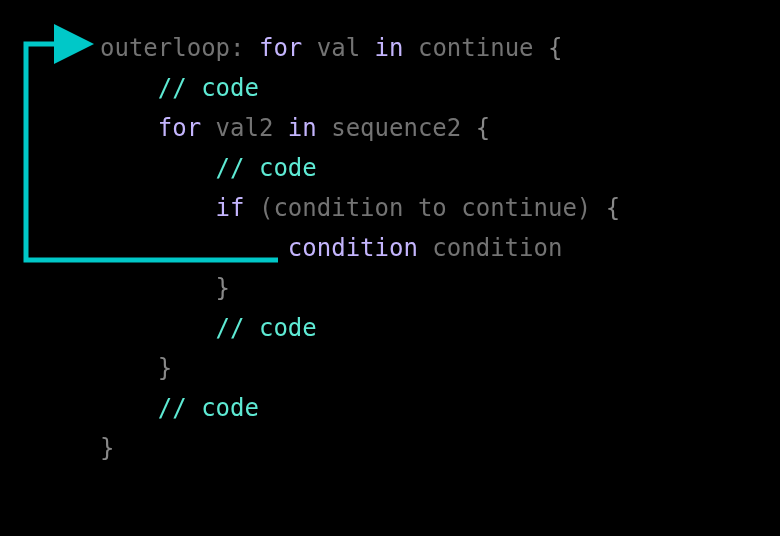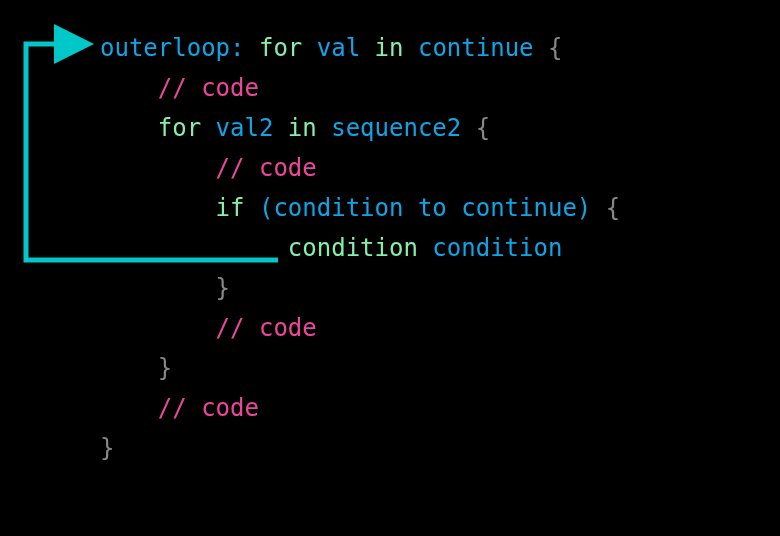--- a/index.html
+++ b/index.html
@@ -19,23 +19,23 @@
     line-height: 40px;
   }
   pre.code {
     position: absolute;
     left: 100px;
     top: 28px;
     margin: 0;
     white-space: pre;
     color: #888;
   }
-  .tok-muted   { color: #0ea5e9; }
-  .tok-keyword { color: #86efac; } 
-  .tok-comment { color: #ec4899; } 
+  .tok-muted   { color: #737373; }
+  .tok-keyword { color: #c4b5fd; } 
+  .tok-comment { color: #5eead4; } 
   .tok-brace   { color: #888; }
   svg.arrow {
     position: absolute;
     left: 0;
     top: 0;
     width: 780px;
     height: 536px;
     pointer-events: none;
   }
 </style>

